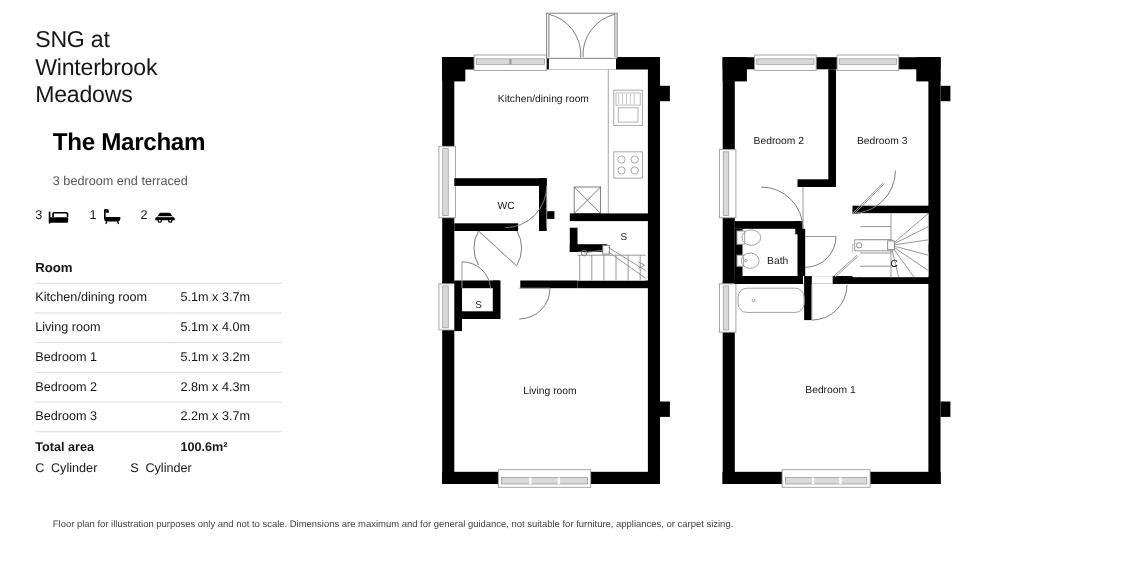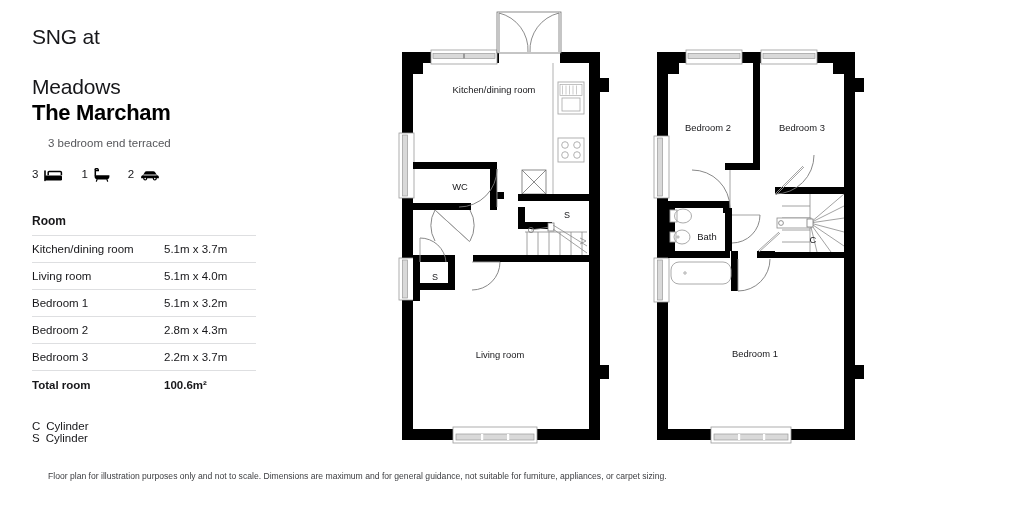--- a/index.html
+++ b/index.html
@@ -15,21 +15,21 @@
 
   
   .info{position:absolute;left:32px;top:24px;width:300px;}
 
   .dev-name{
     font-size:21px;line-height:25px;font-weight:400;color:#17171a;
     letter-spacing:-0.2px;margin:0;
   }
   .plan-name{
     font-size:22px;line-height:27px;font-weight:700;color:#000;
-    letter-spacing:-0.3px;margin:0;
+    letter-spacing:-0.3px;margin:16px;
   }
   .subtitle{
     margin-top:10px;font-size:11.5px;line-height:15px;color:#55565a;
     font-weight:400;
     margin-left:16px;
   }
   .plot{font-size:11.5px;line-height:15px;color:#55565a;}
 
   
   .specs{display:flex;align-items:center;gap:0;margin-top:14px;height:20px;}
@@ -45,21 +45,21 @@
     vertical-align:baseline;
     margin-left:44px;
   }
   .tbl th{font-weight:700;font-size:12px;padding-bottom:7px;}
   .tbl td.dim{padding-left:6px;width:92px;}
   .tbl tr.total td{font-weight:700;border-bottom:none;padding-top:8px;}
   .tbl tr.total td.dim{font-weight:700;}
   .tbl tr.head-row th{border-bottom:1px solid #dedfe1;}
 
   
-  .key{margin-top:22px;font-size:11.5px;color:#17171a;display:flex;flex-direction:column;}
+  .key{font-size:11.5px;color:#17171a;display:flex;}
   .key .k{margin-right:30px;}
   .key .k b{font-weight:400;margin-right:6px;}
 
   
   .footer{
     position:absolute;left:32px;top:470px;width:960px;
     font-size:8.6px;color:#3c3d40;line-height:12px;padding-left:16px;
   }
 
   
@@ -80,21 +80,21 @@
 </style>
 </head>
 <body>
 
 <div class="page">
 
   <div class="info">
 
     <h1 class="dev-name">
       <span>SNG at</span><br>
-      <br>
+      <span>Winterbrook</span><br>
       <span>Meadows</span>
     </h1>
     <h2 class="plan-name">The Marcham</h2>
 
     <div class="subtitle">3 bedroom end terraced</div>
 
     <div class="specs">
 
       <div class="spec">
         <span class="spec-num">3</span>
@@ -157,21 +157,21 @@
         </tr>
         <tr>
           <td>Bedroom 2</td>
           <td class="dim">2.8m x 4.3m</td>
         </tr>
         <tr>
           <td>Bedroom 3</td>
           <td class="dim">2.2m x 3.7m</td>
         </tr>
         <tr class="total">
-          <td>Total room</td>
+          <td>Total area</td>
           <td class="dim">100.6m²</td>
         </tr>
       </tbody>
     </table>
 
     <div class="key">
       <div class="k">
         <b>C</b><span>Cylinder</span>
       </div>
       <div class="k">

